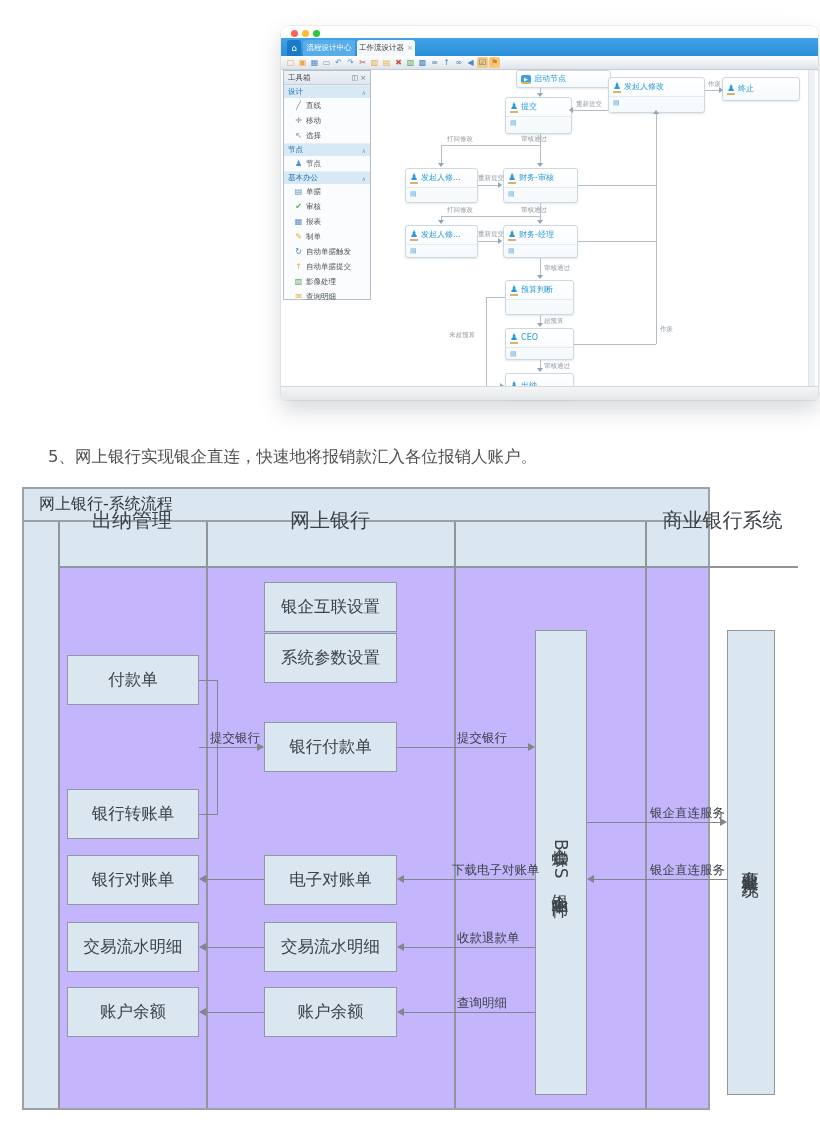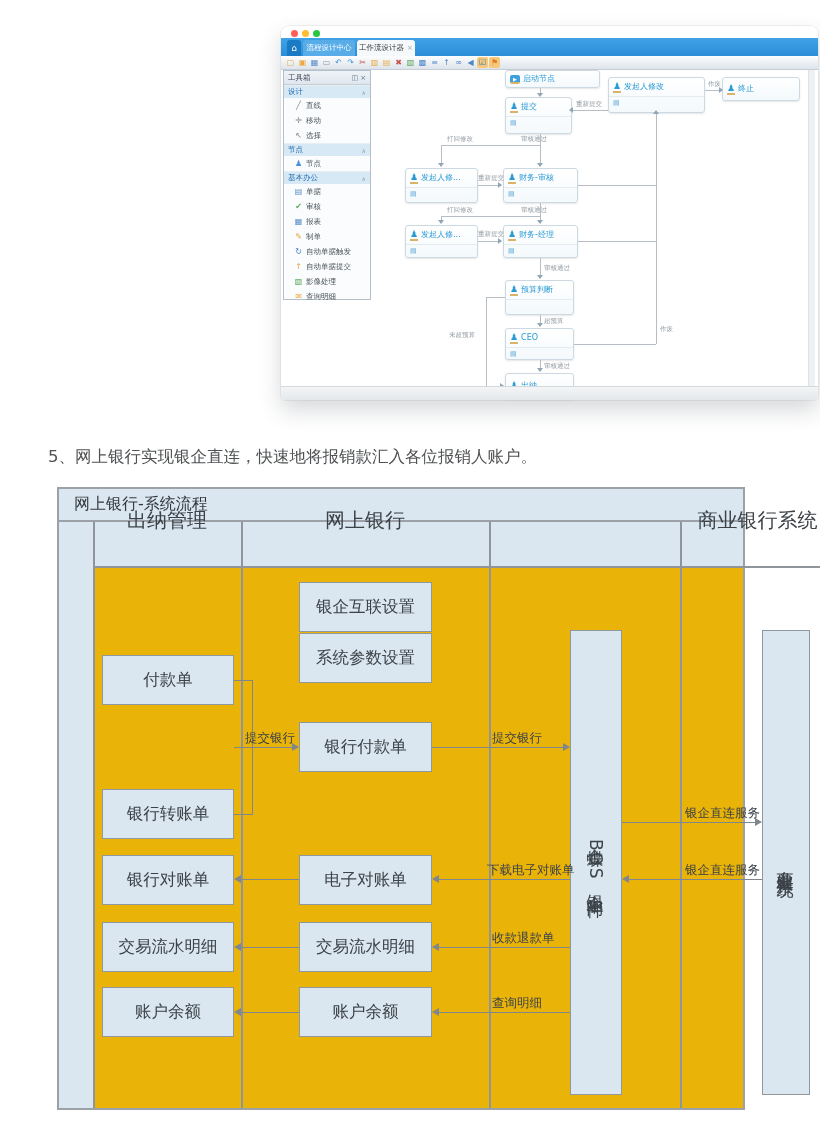--- a/index.html
+++ b/index.html
@@ -52,21 +52,21 @@
   .dico { font-size:7px; color:#6fb3dd; line-height:1; }
   .wl { position:absolute; background:#b6bdc4; }
   .wlabel { position:absolute; font-size:6.5px; color:#98a0a7; white-space:nowrap; line-height:1; }
   .wa { position:absolute; width:0; height:0; }
   .wa-d { border-left:3px solid transparent; border-right:3px solid transparent; border-top:4px solid #8fa6b8; }
   .wa-u { border-left:3px solid transparent; border-right:3px solid transparent; border-bottom:4px solid #8fa6b8; }
   .wa-r { border-top:3px solid transparent; border-bottom:3px solid transparent; border-left:4px solid #8fa6b8; }
   .wa-l { border-top:3px solid transparent; border-bottom:3px solid transparent; border-right:4px solid #8fa6b8; }
 
   
-  #fchart { position:absolute; left:22px; top:487px; width:688px; height:623px; border:2px solid #9ba1a7; background:#eab308;margin-left:35px; }
+  #fchart { position:absolute; left:22px; top:487px; width:688px; height:623px; border:2px solid #9ba1a7; background:#c4b5fd; }
   #fc-title { position:absolute; left:0; top:0; width:100%; height:33px; background:#dbe7f0; border-bottom:2px solid #9ba1a7; display:flex; align-items:center; padding-left:15px; font-size:16px; color:#33383d; }
   #fc-header { position:absolute; left:0; top:33px; width:100%; height:46px; background:#dbe7f0; }
   .fc-head-cell { position:absolute; top:8px; height:46px; display:flex; align-items:center; justify-content:center; font-size:20px; color:#3c4248; }
   #fc-gutter { position:absolute; left:0; top:33px; width:34px; height:586px; background:#dbe7f0; }
   .fvline { position:absolute; width:2px; background:#8f959b; top:33px; height:586px; }
   #fc-headline { position:absolute; left:34px; top:77px; height:2px; width:740px; background:#8f959b; }
   .fbox { position:absolute; background:#dbe7f0; border:1px solid #8f989e; display:flex; align-items:center; justify-content:center; font-size:16.5px; color:#3c4248; white-space:nowrap; }
   .fbox.tall { writing-mode:vertical-rl; text-orientation:mixed; letter-spacing:2px; font-size:17px; }
   .fl { position:absolute; background:#7f868d; }
   .flabel { position:absolute; font-size:12.5px; color:#3c4248; line-height:1; white-space:nowrap; }
@@ -184,21 +184,21 @@
           <span>影像处理</span>
         </div>
       <div class="tb-item">
           <span class="iic" style="color:#e9a93d">✉</span>
           <span>查询明细</span>
         </div>
     </div>
 
     <div id="canvas-scroll"></div>
 
-    <div class="wnode" style="left:224px;top:44px;width:95px;height:18px">
+    <div class="wnode" style="left:235px;top:44px;width:95px;height:18px">
       <div class="nrow center">
           <span class="sico">▶</span>
           <span class="nlabel">启动节点</span>
         </div>
     </div>
     <div class="wnode" style="left:224px;top:71px;width:67px;height:37px">
       <div class="nrow">
           <span class="pico">♟</span>
           <span class="nlabel">提交</span>
         </div>

